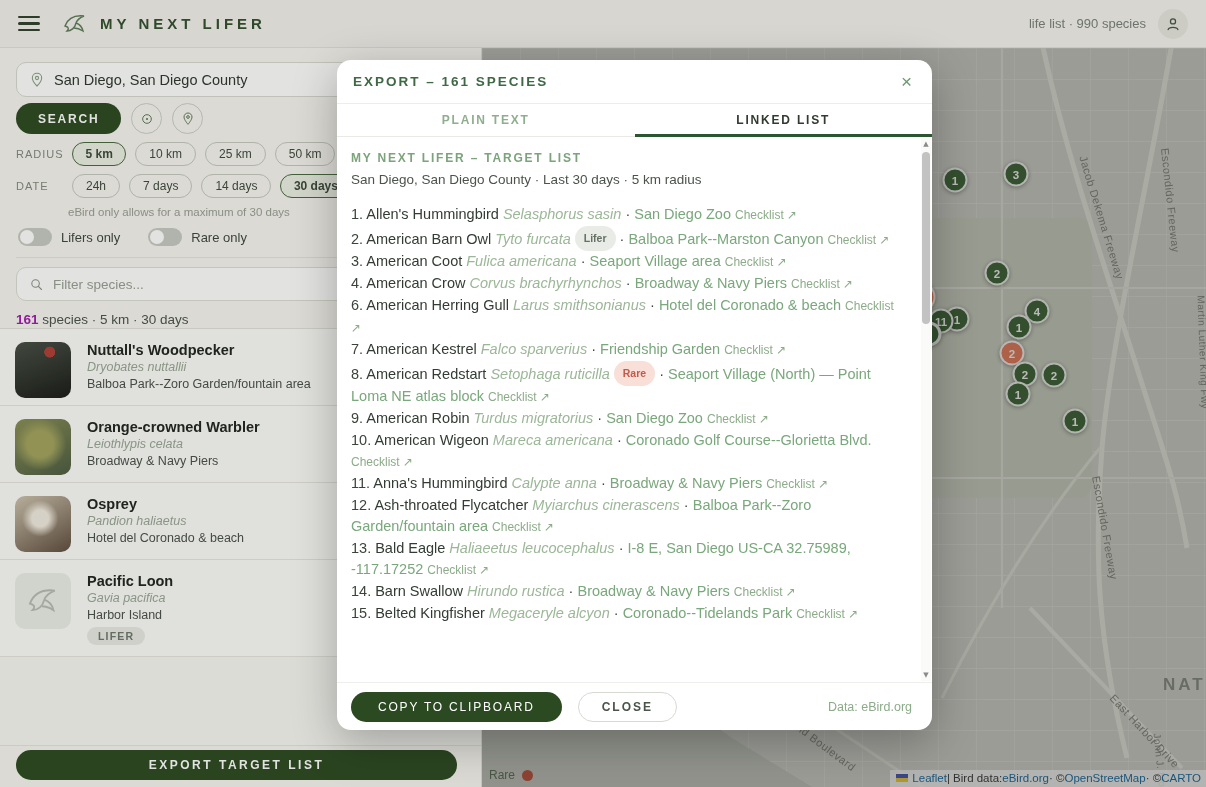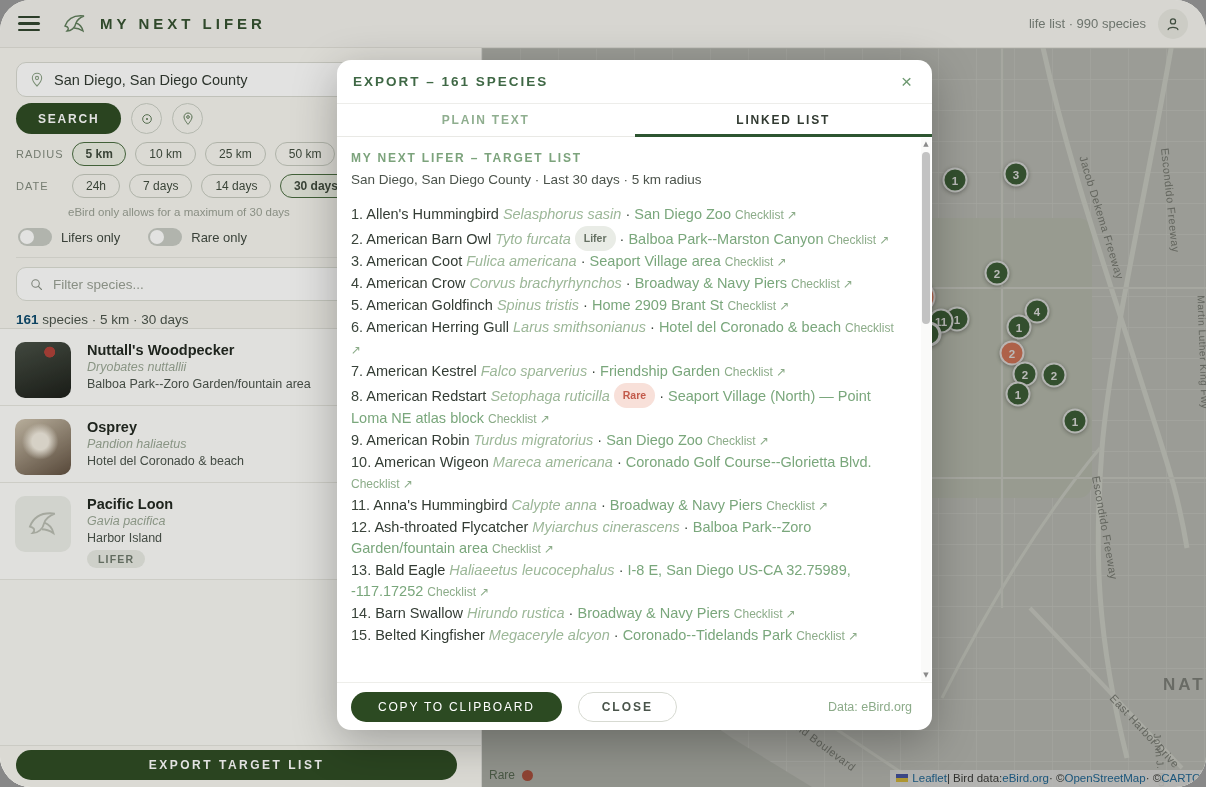--- a/index.html
+++ b/index.html
@@ -1,18 +1,18 @@
 <!DOCTYPE html>
 <html><head>
 <meta charset="utf-8">
 <style>
   *{margin:0;padding:0;box-sizing:border-box}
   html,body{background:#888;}
   body{font-family:"Liberation Sans","DejaVu Sans",sans-serif;}
-  .screen{position:relative;width:1206px;height:787px;overflow:hidden;background:#f6f5f0;margin:0 auto;border-radius:31px;}
+  .screen{position:relative;width:1206px;height:787px;overflow:hidden;background:#f6f5f0;margin:0 auto;}
 
   
   .hdr{position:absolute;top:0;left:0;right:0;height:48px;background:#f3f2ed;border-bottom:1px solid #e3e2db;display:flex;align-items:center;padding:0 18px;z-index:2}
   .burger{width:22px;display:flex;flex-direction:column;gap:4px;cursor:pointer}
   .burger span{height:2.5px;background:#2e432c;border-radius:2px}
   .logo{margin-left:22px;width:26px;height:26px;flex-shrink:0}
   .apptitle{margin-left:12px;font-size:15px;font-weight:700;letter-spacing:4px;color:#33502f}
   .hdr-right{margin-left:auto;display:flex;align-items:center;gap:12px}
   .lifelist{font-size:13px;color:#79817a}
   .avatar{width:30px;height:30px;border-radius:50%;background:#e6e6df;display:flex;align-items:center;justify-content:center}
@@ -31,21 +31,21 @@
   .note{margin:8px 0 0 52px;font-size:11.5px;color:#9aa094}
   .trow{margin-top:10px;display:flex;align-items:center;gap:28px;padding-left:2px}
   .toggle-wrap{display:flex;align-items:center;gap:9px;cursor:pointer}
   .track{width:34px;height:18px;border-radius:9px;background:#c7cbc4;position:relative;flex-shrink:0}
   .knob{position:absolute;left:2px;top:2px;width:14px;height:14px;border-radius:50%;background:#fff}
   .tlabel{font-size:13px;color:#3e473e}
   .sdiv{margin-top:11px;border-top:1px solid #e5e5de}
   .filterbox{margin-top:9px;height:34px;border-radius:10px;border:1px solid #dcded5;background:#fff;display:flex;align-items:center;padding:0 12px;gap:9px}
   .filterbox .ph{font-size:13.5px;color:#99a095}
   .resrow{margin-top:8px;font-size:13.5px;color:#4a534a;position:relative;height:22px;line-height:22px}
-  .resrow b{color:#0c4a6e}
+  .resrow b{color:#a21caf}
   .refresh{position:absolute;left:336px;top:-4px;width:28px;height:28px;border-radius:50%;border:1.5px solid #5a7850;background:transparent}
   .slist{position:absolute;left:0;right:0;top:280px;bottom:42px;overflow:hidden;border-top:1px solid #e3e3dc;background:#f9f8f4}
   .card{display:flex;gap:16px;padding:13px 16px 0 15px;height:77px;border-bottom:1px solid #e7e7e0;background:#fdfdfb;overflow:hidden;cursor:pointer}
   .card.tall{height:97px}
   .thumb{width:56px;height:56px;border-radius:10px;flex-shrink:0}
   .ph-woodpecker{background:radial-gradient(circle at 62% 18%, #b04038 0 9%, rgba(0,0,0,0) 10%),linear-gradient(160deg,#474f45,#191c17)}
   .ph-warbler{background:radial-gradient(circle at 45% 45%, #a3a45e 0 30%, rgba(0,0,0,0) 60%),linear-gradient(150deg,#8a8f56,#4d5c42)}
   .ph-oriole{background:radial-gradient(circle at 60% 65%, #b06a35 0 28%, rgba(0,0,0,0) 60%),linear-gradient(150deg,#4c4252,#6e3d2a)}
   .ph-osprey{background:radial-gradient(circle at 45% 40%, #f2ece0 0 18%, rgba(0,0,0,0) 40%),linear-gradient(150deg,#cfc4b0,#5f4e3e)}
   .ph-none{background:#eceee8;display:flex;align-items:center;justify-content:center}
@@ -207,20 +207,28 @@
     <div class="slist" id="species-list">
         <div class="card">
           <div class="thumb ph-woodpecker"></div>
           <div class="ctext">
             <div class="cname">Nuttall's Woodpecker</div>
             <div class="csci">Dryobates nuttallii</div>
             <div class="cloc">Balboa Park--Zoro Garden/fountain area</div>
           </div>
         </div>
         <div class="card">
+          <div class="thumb ph-warbler"></div>
+          <div class="ctext">
+            <div class="cname">Orange-crowned Warbler</div>
+            <div class="csci">Leiothlypis celata</div>
+            <div class="cloc">Broadway &amp; Navy Piers</div>
+          </div>
+        </div>
+        <div class="card">
           <div class="thumb ph-osprey"></div>
           <div class="ctext">
             <div class="cname">Osprey</div>
             <div class="csci">Pandion haliaetus</div>
             <div class="cloc">Hotel del Coronado &amp; beach</div>
           </div>
         </div>
         <div class="card tall">
           <div class="thumb ph-none">
             <svg viewBox="0 0 26 26" width="34" height="34">
@@ -318,21 +326,20 @@
       <span class="tab active">LINKED LIST</span>
     </div>
     <div class="mbody">
       <div class="lhead">MY NEXT LIFER – TARGET LIST</div>
       <div class="lsub">San Diego, San Diego County · Last 30 days · 5 km radius</div>
       <div id="export-list">
           <div class="mitem"><span class="mnum">1. </span><span class="mname">Allen's Hummingbird </span><span class="msci">Selasphorus sasin</span><span class="mdot"> · </span><a class="mloc">San Diego Zoo</a> <a class="mcl">Checklist ↗</a></div>
           <div class="mitem"><span class="mnum">2. </span><span class="mname">American Barn Owl </span><span class="msci">Tyto furcata</span> <span class="mbadge lifer">Lifer</span><span class="mdot"> · </span><a class="mloc">Balboa Park--Marston Canyon</a> <a class="mcl">Checklist ↗</a></div>
           <div class="mitem"><span class="mnum">3. </span><span class="mname">American Coot </span><span class="msci">Fulica americana</span><span class="mdot"> · </span><a class="mloc">Seaport Village area</a> <a class="mcl">Checklist ↗</a></div>
           <div class="mitem"><span class="mnum">4. </span><span class="mname">American Crow </span><span class="msci">Corvus brachyrhynchos</span><span class="mdot"> · </span><a class="mloc">Broadway &amp; Navy Piers</a> <a class="mcl">Checklist ↗</a></div>
-          <div class="mitem"><span class="mnum">5. </span><span class="mname">American Goldfinch </span><span class="msci">Spinus tristis</span><span class="mdot"> · </span><a class="mloc">Home 2909 Brant St</a> <a class="mcl">Checklist ↗</a></div>
           <div class="mitem"><span class="mnum">6. </span><span class="mname">American Herring Gull </span><span class="msci">Larus smithsonianus</span><span class="mdot"> · </span><a class="mloc">Hotel del Coronado &amp; beach</a> <a class="mcl">Checklist ↗</a></div>
           <div class="mitem"><span class="mnum">7. </span><span class="mname">American Kestrel </span><span class="msci">Falco sparverius</span><span class="mdot"> · </span><a class="mloc">Friendship Garden</a> <a class="mcl">Checklist ↗</a></div>
           <div class="mitem"><span class="mnum">8. </span><span class="mname">American Redstart </span><span class="msci">Setophaga ruticilla</span> <span class="mbadge rare">Rare</span><span class="mdot"> · </span><a class="mloc">Seaport Village (North) — Point Loma NE atlas block</a> <a class="mcl">Checklist ↗</a></div>
           <div class="mitem"><span class="mnum">9. </span><span class="mname">American Robin </span><span class="msci">Turdus migratorius</span><span class="mdot"> · </span><a class="mloc">San Diego Zoo</a> <a class="mcl">Checklist ↗</a></div>
           <div class="mitem"><span class="mnum">10. </span><span class="mname">American Wigeon </span><span class="msci">Mareca americana</span><span class="mdot"> · </span><a class="mloc">Coronado Golf Course--Glorietta Blvd.</a> <a class="mcl">Checklist ↗</a></div>
           <div class="mitem"><span class="mnum">11. </span><span class="mname">Anna's Hummingbird </span><span class="msci">Calypte anna</span><span class="mdot"> · </span><a class="mloc">Broadway &amp; Navy Piers</a> <a class="mcl">Checklist ↗</a></div>
           <div class="mitem"><span class="mnum">12. </span><span class="mname">Ash-throated Flycatcher </span><span class="msci">Myiarchus cinerascens</span><span class="mdot"> · </span><a class="mloc">Balboa Park--Zoro Garden/fountain area</a> <a class="mcl">Checklist ↗</a></div>
           <div class="mitem"><span class="mnum">13. </span><span class="mname">Bald Eagle </span><span class="msci">Haliaeetus leucocephalus</span><span class="mdot"> · </span><a class="mloc">I-8 E, San Diego US-CA 32.75989, -117.17252</a> <a class="mcl">Checklist ↗</a></div>
           <div class="mitem"><span class="mnum">14. </span><span class="mname">Barn Swallow </span><span class="msci">Hirundo rustica</span><span class="mdot"> · </span><a class="mloc">Broadway &amp; Navy Piers</a> <a class="mcl">Checklist ↗</a></div>
           <div class="mitem"><span class="mnum">15. </span><span class="mname">Belted Kingfisher </span><span class="msci">Megaceryle alcyon</span><span class="mdot"> · </span><a class="mloc">Coronado--Tidelands Park</a> <a class="mcl">Checklist ↗</a></div>

